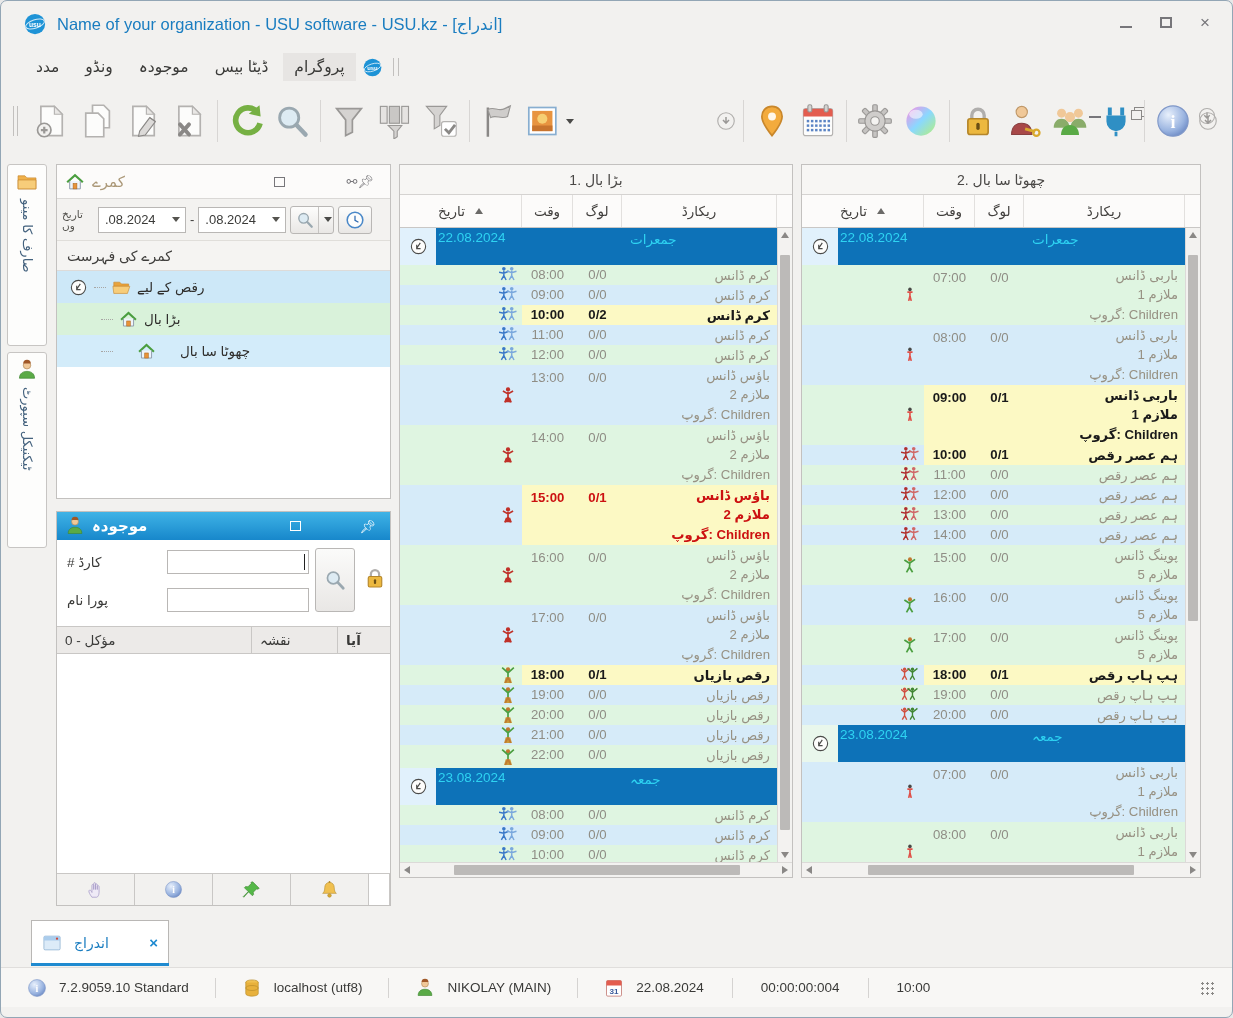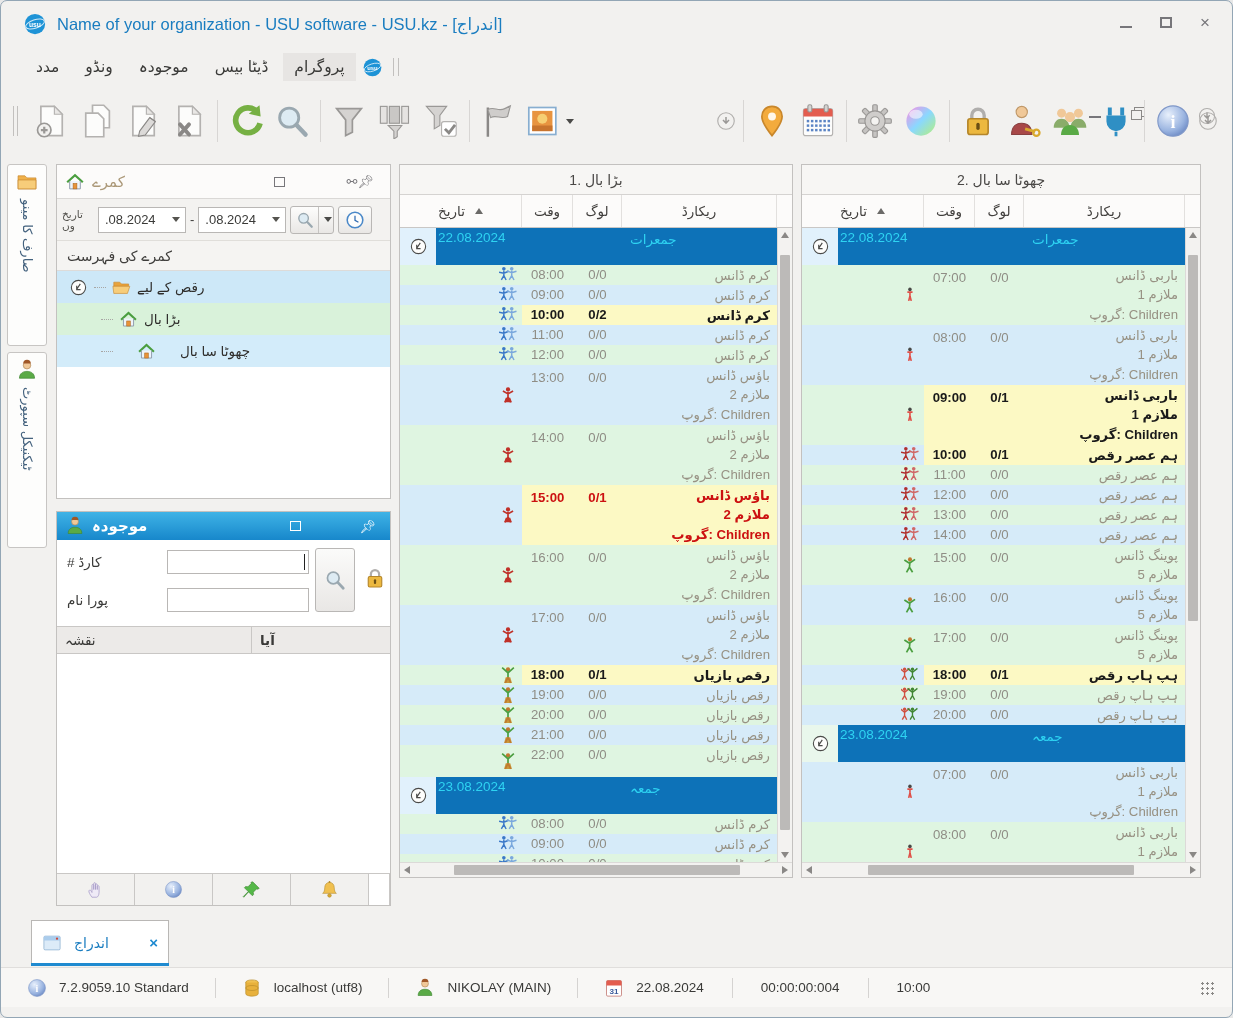--- a/index.html
+++ b/index.html
@@ -602,20 +602,21 @@
       </div>
       <span class="ic lock-ico">
           <svg viewBox="0 0 32 32">
             <path d="M10.5 15v-4a5.5 5.5 0 0 1 11 0v4" fill="none" stroke="#b0aeac" stroke-width="3"></path>
             <rect x="7" y="14" width="18" height="14" rx="2" fill="#ecb83f" stroke="#b5862a" stroke-width="1.5"></rect>
             <rect x="14.5" y="17.5" width="3" height="6.5" rx="1.5" fill="#6a4e14"></rect>
           </svg>
         </span>
     </div>
     <div class="c-table-head">
+      <div class="cth">مؤکل - 0</div>
       <div class="cth">نقشہ</div>
       <div class="cth">آیا</div>
     </div>
     <div class="c-body"></div>
     <div class="c-btns">
       <div class="cbtn">
           <span class="ic">
             <svg viewBox="0 0 32 32">
               <path d="M10 29c-3-4-6-9-5-11s3-1 4 1l1 2V9c0-2 3-2 3 0v7V6c0-2 3-2 3 0v10V8c0-2 3-2 3 0v8v-5c0-2 3-2 3 0v10c0 4-2 8-4 8z" fill="#efeaf6" stroke="#a89cc8" stroke-width="1.3"></path>
             </svg>
@@ -954,21 +955,21 @@
                   <path d="M8 10l-2.4 5M8 10l2.4 5" fill="none" stroke="#c07830" stroke-width="1.4"></path>
                 </svg>
               </span>
             </div>
             <div class="cell sh-b c-time">21:00</div>
             <div class="cell sh-b c-ppl">0/0</div>
             <div class="cell sh-b c-rec">
               <div>رقص بازیاں</div>
             </div>
           </div>
-          <div class="srow" style="height: 32px;">
+          <div class="srow" style="height: 23px;">
             <div class="cell sh-g"></div>
             <div class="cell sh-g c-date">
               <span class="ic">
                 <svg viewBox="0 0 16 16">
                   <circle cx="8" cy="3" r="1.9" fill="#c07830"></circle>
                   <path d="M8 5v5M2.8 1.5L8 6M13.2 1.5L8 6" fill="none" stroke="#4a9e3f" stroke-width="1.5"></path>
                   <path d="M4.5 15h7L10 10H6z" fill="#c89838"></path>
                   <path d="M8 10l-2.4 5M8 10l2.4 5" fill="none" stroke="#c07830" stroke-width="1.4"></path>
                 </svg>
               </span>

